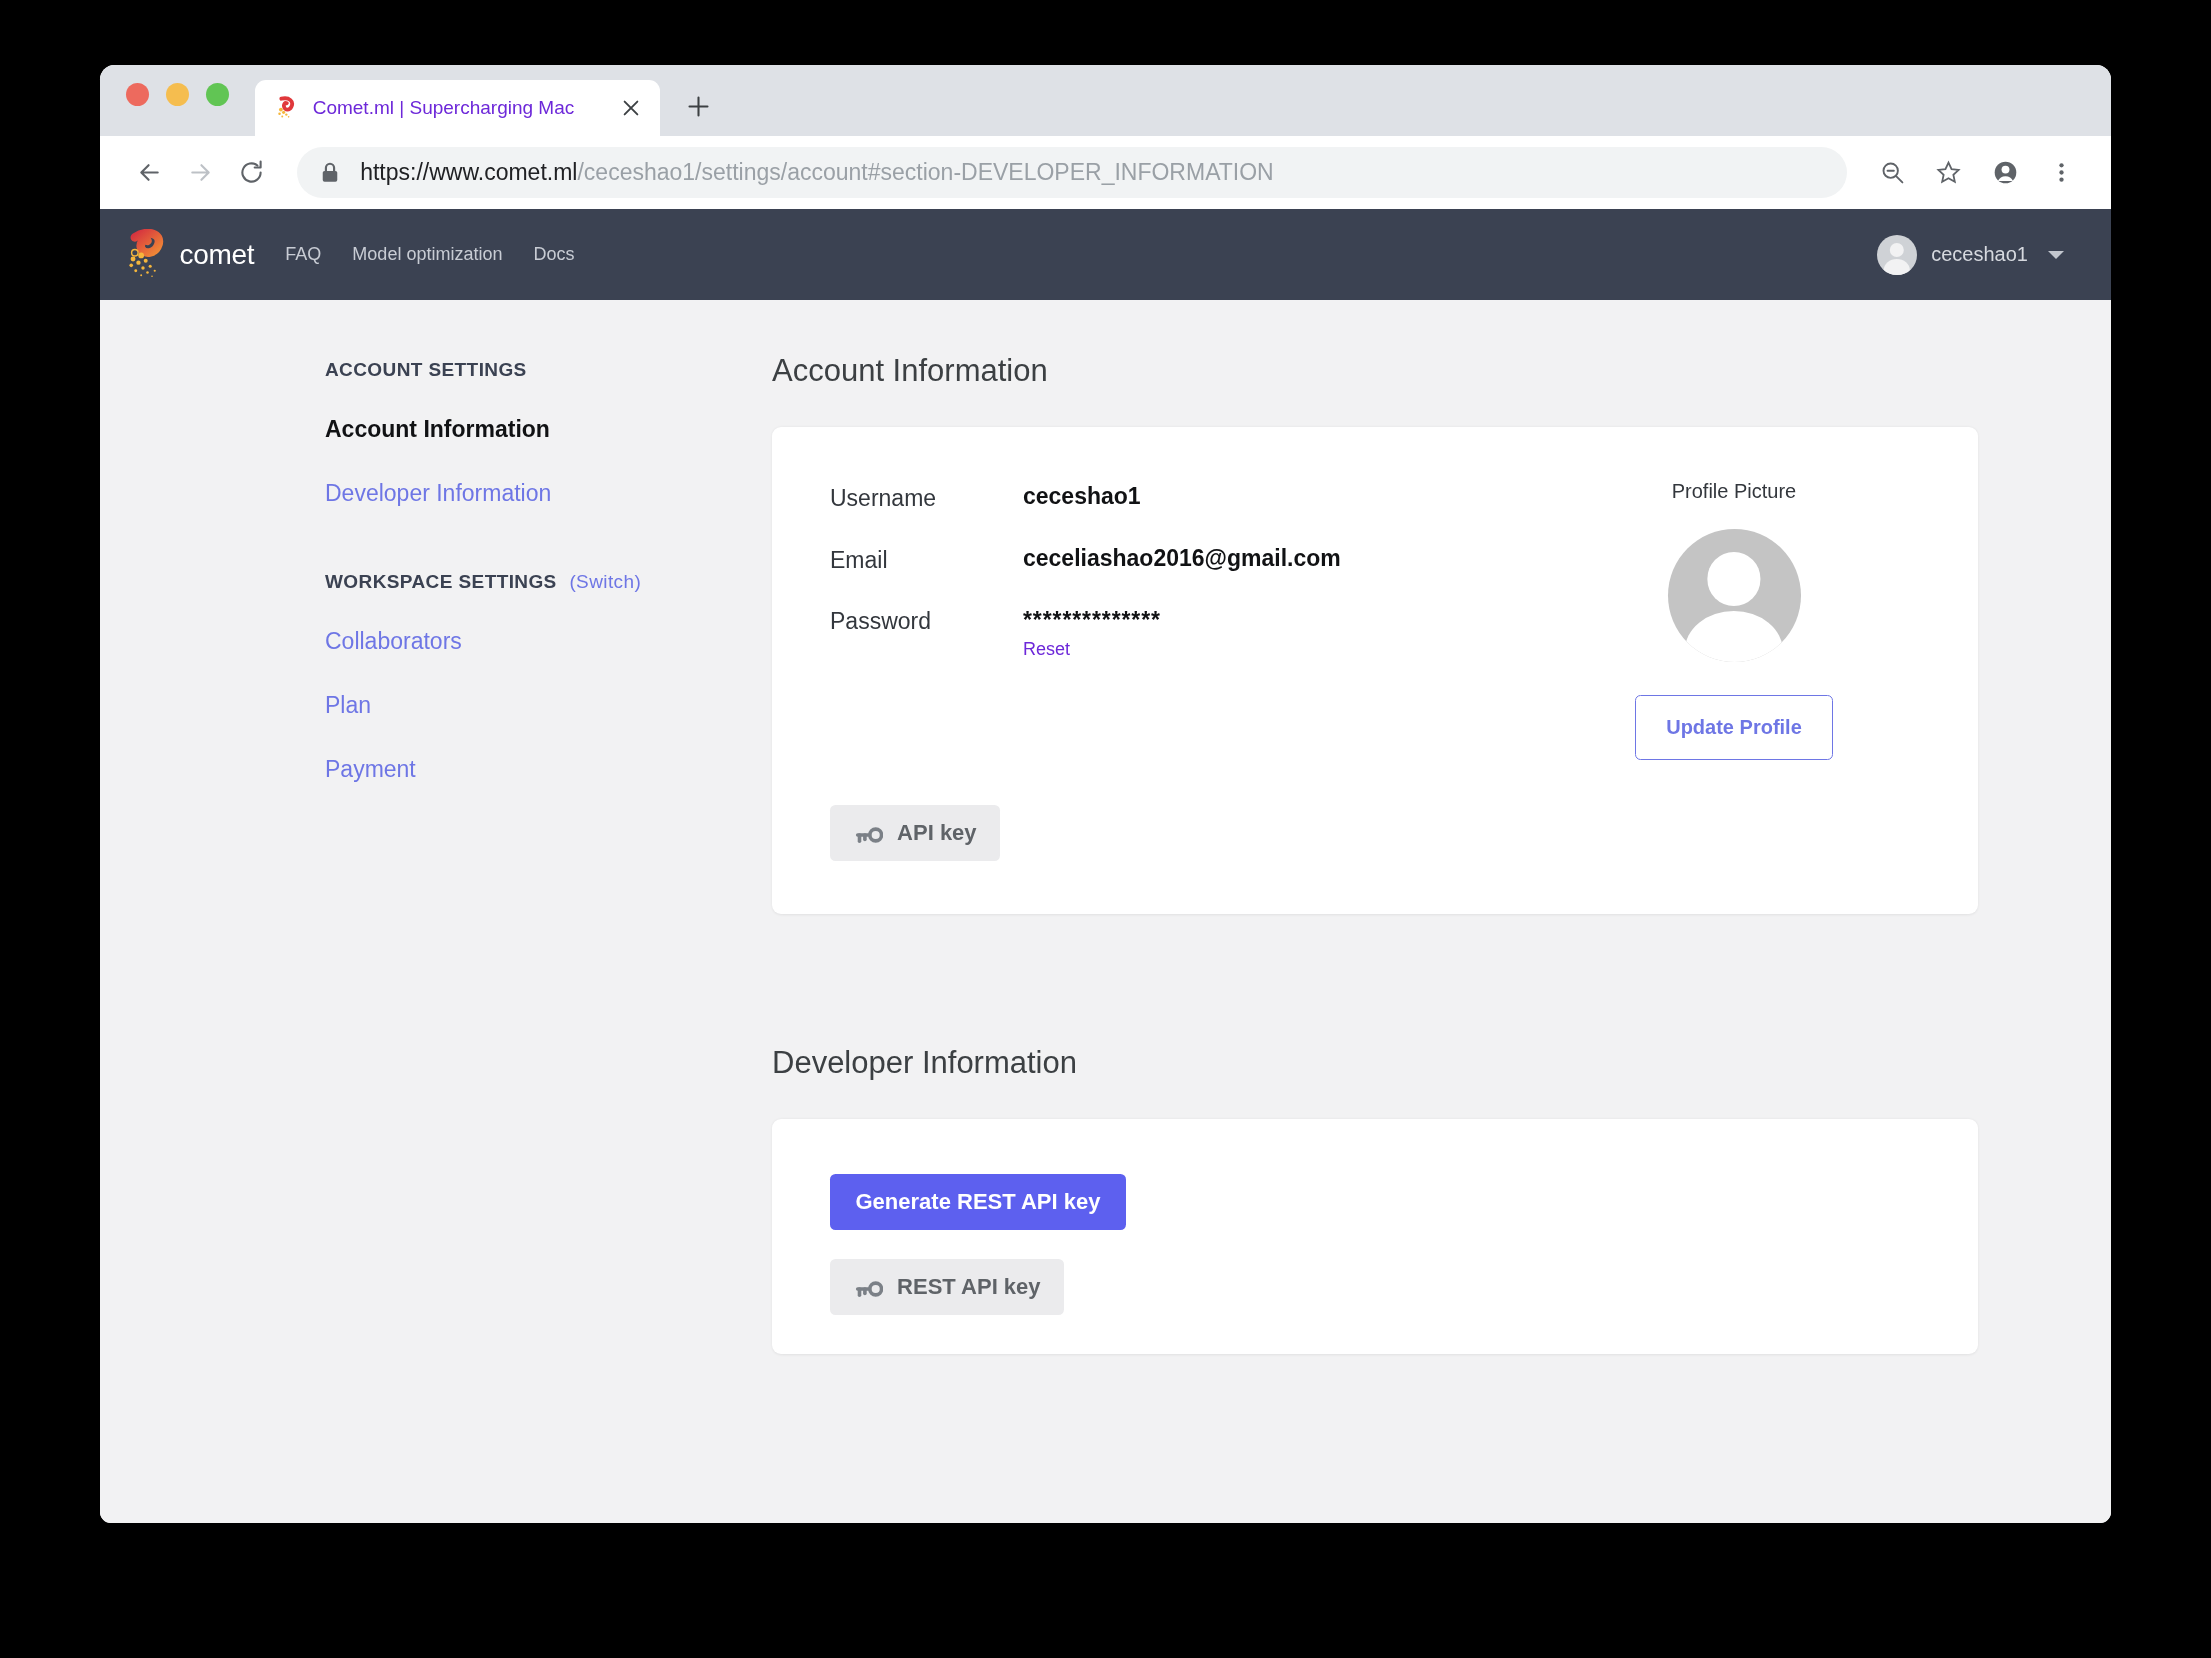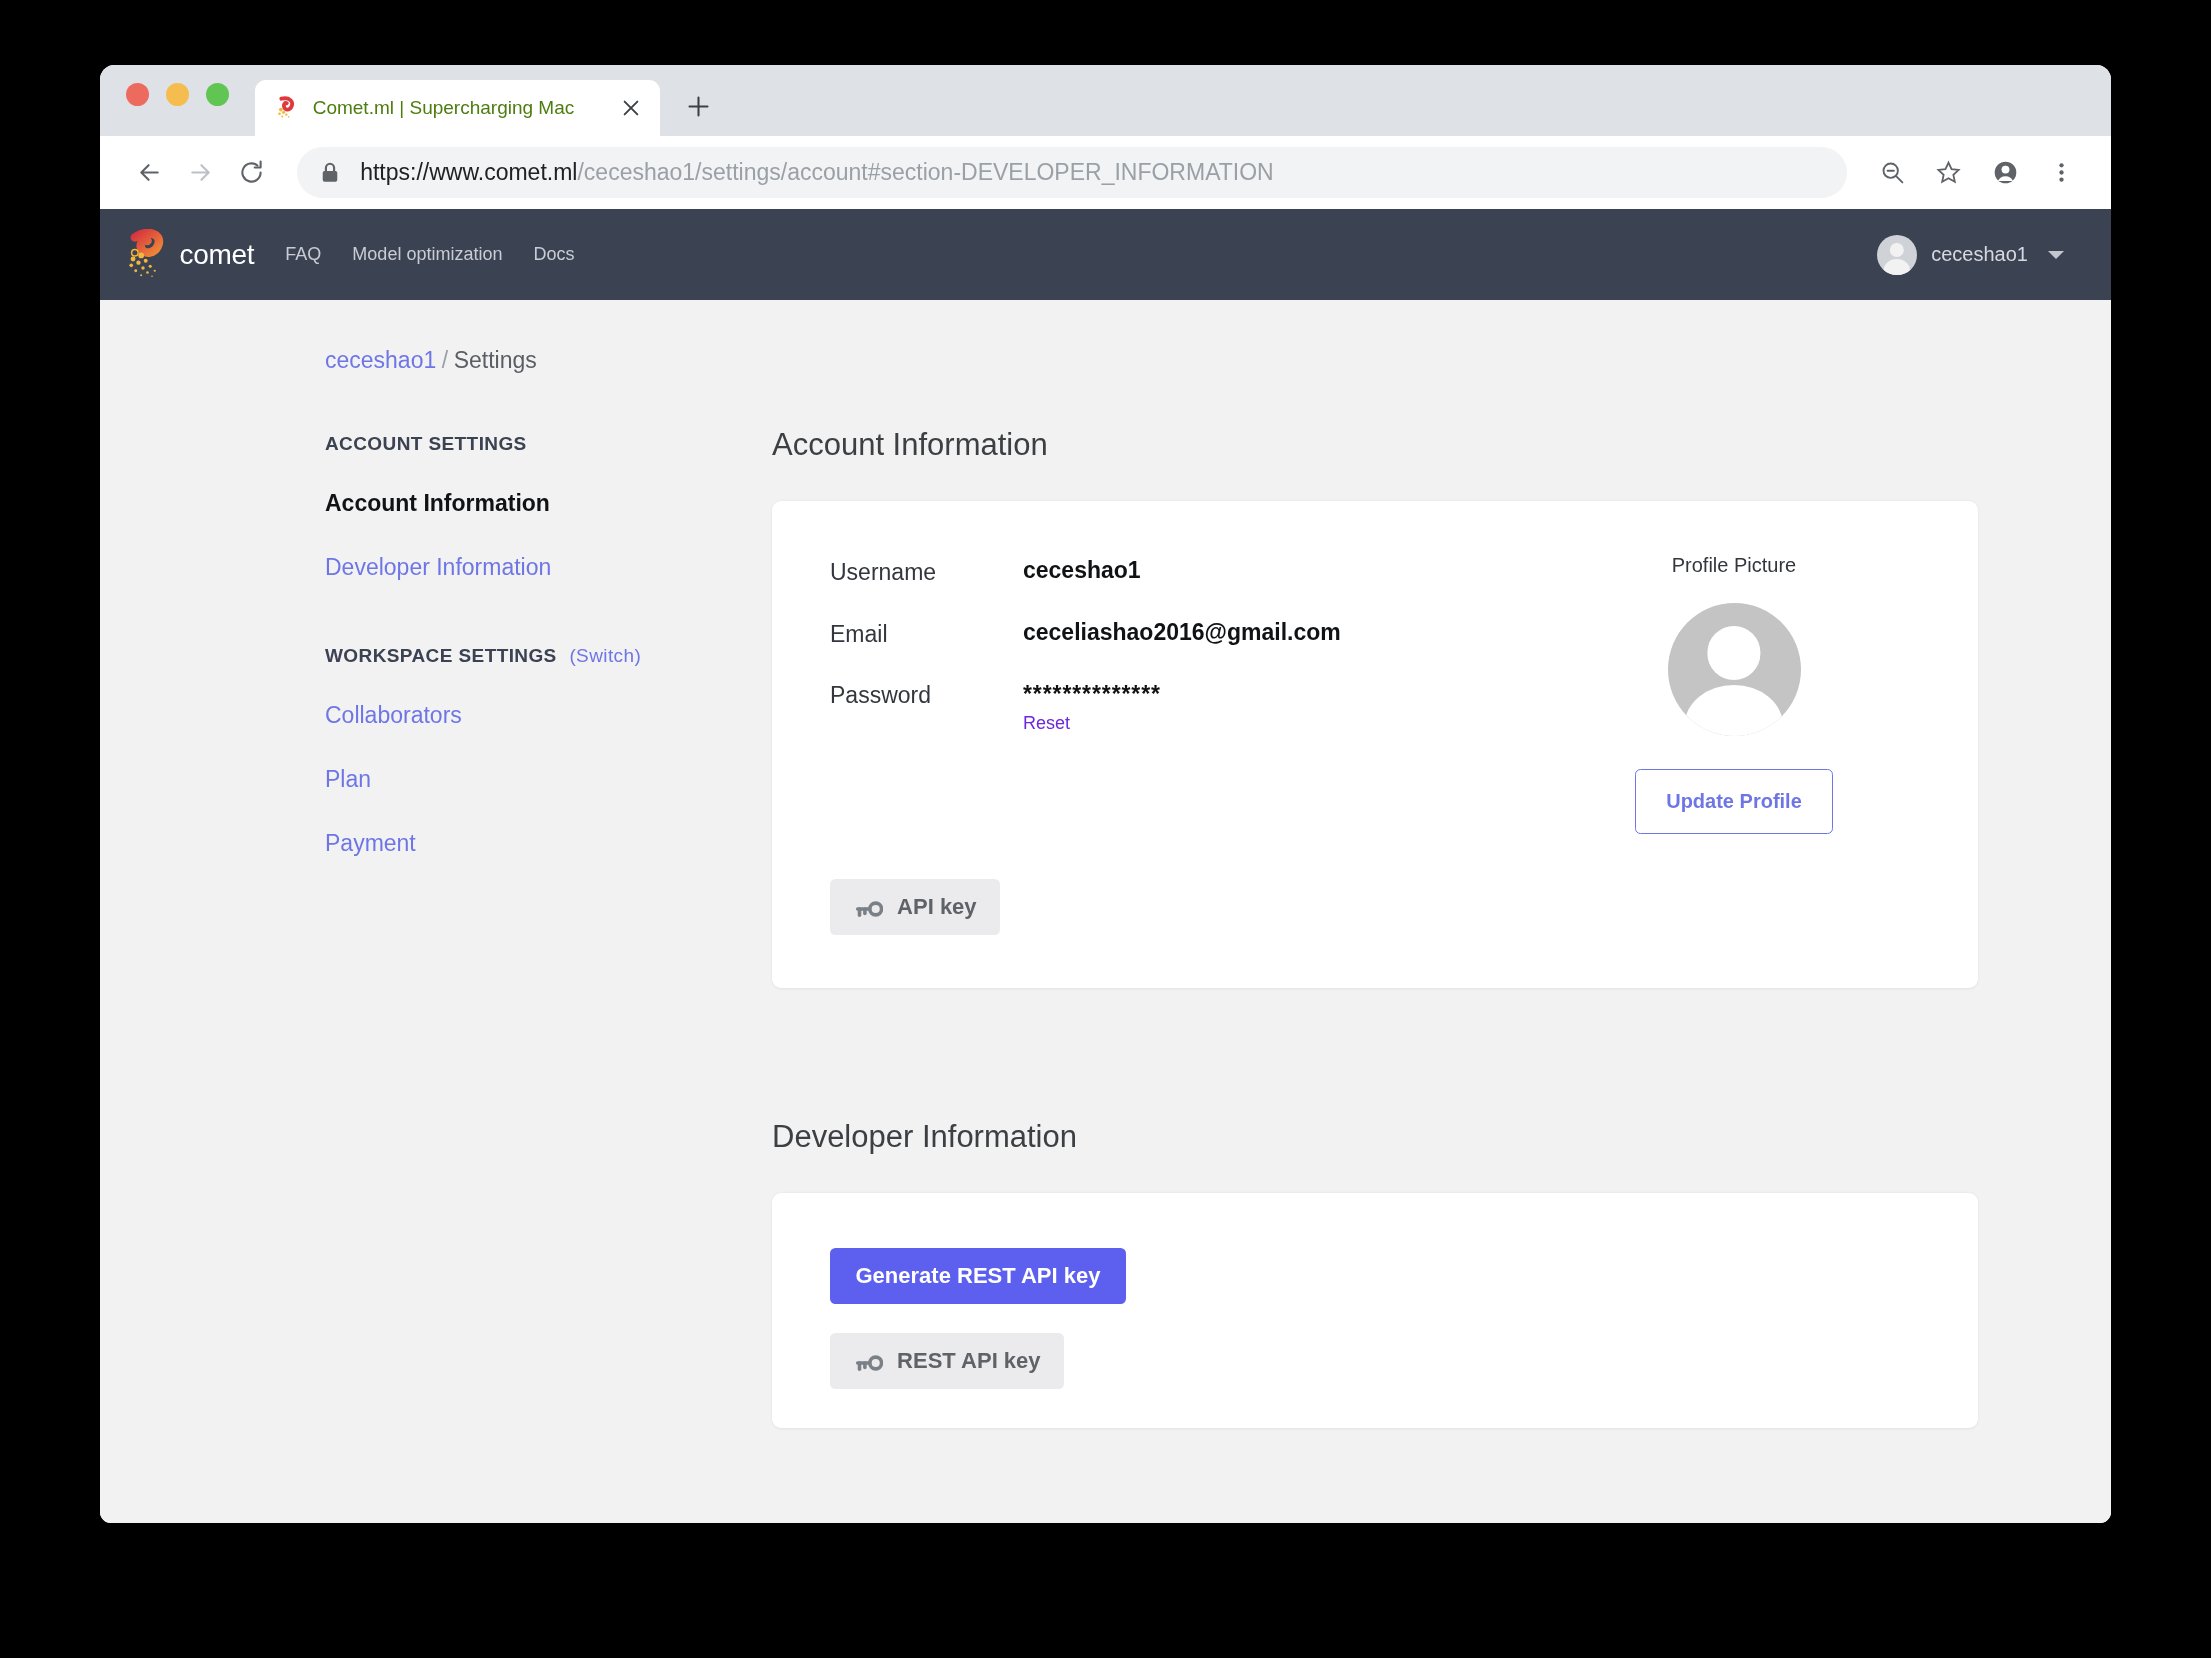--- a/index.html
+++ b/index.html
@@ -56,21 +56,21 @@
     position: relative;
   }
   .tab-favicon {
     width: 23.6px; height: 23.6px;
     flex: none;
     margin-right: 14.5px;
     position: relative;
   }
   .tab-title {
     font-size: 19px;
-    color: #4d7c0f;
+    color: #6d28d9;
     white-space: nowrap;
     overflow: hidden;
     flex: 1;
     -webkit-mask-image: linear-gradient(to right, #000 86%, transparent 100%);
             mask-image: linear-gradient(to right, #000 86%, transparent 100%);
   }
   .tab-close {
     width: 31px; height: 31px;
     flex: none;
     display: flex; align-items: center; justify-content: center;
@@ -527,23 +527,20 @@
           <span class="head"></span>
             <span class="body"></span>
         </span>
         <span class="user-name">ceceshao1</span>
         <span class="caret-down"></span>
       </div>
     </div>
 
     <div class="page">
 
-      <div class="breadcrumb">
-        <span class="bc-link">ceceshao1</span><span class="bc-sep">/</span><span class="bc-current">Settings</span>
-      </div>
 
       <div class="content-row">
 
         <div class="sidebar">
           <div class="side-head">
             <span>ACCOUNT SETTINGS</span>
           </div>
           <div class="side-item active">Account Information</div>
           <div class="side-item">Developer Information</div>
 

